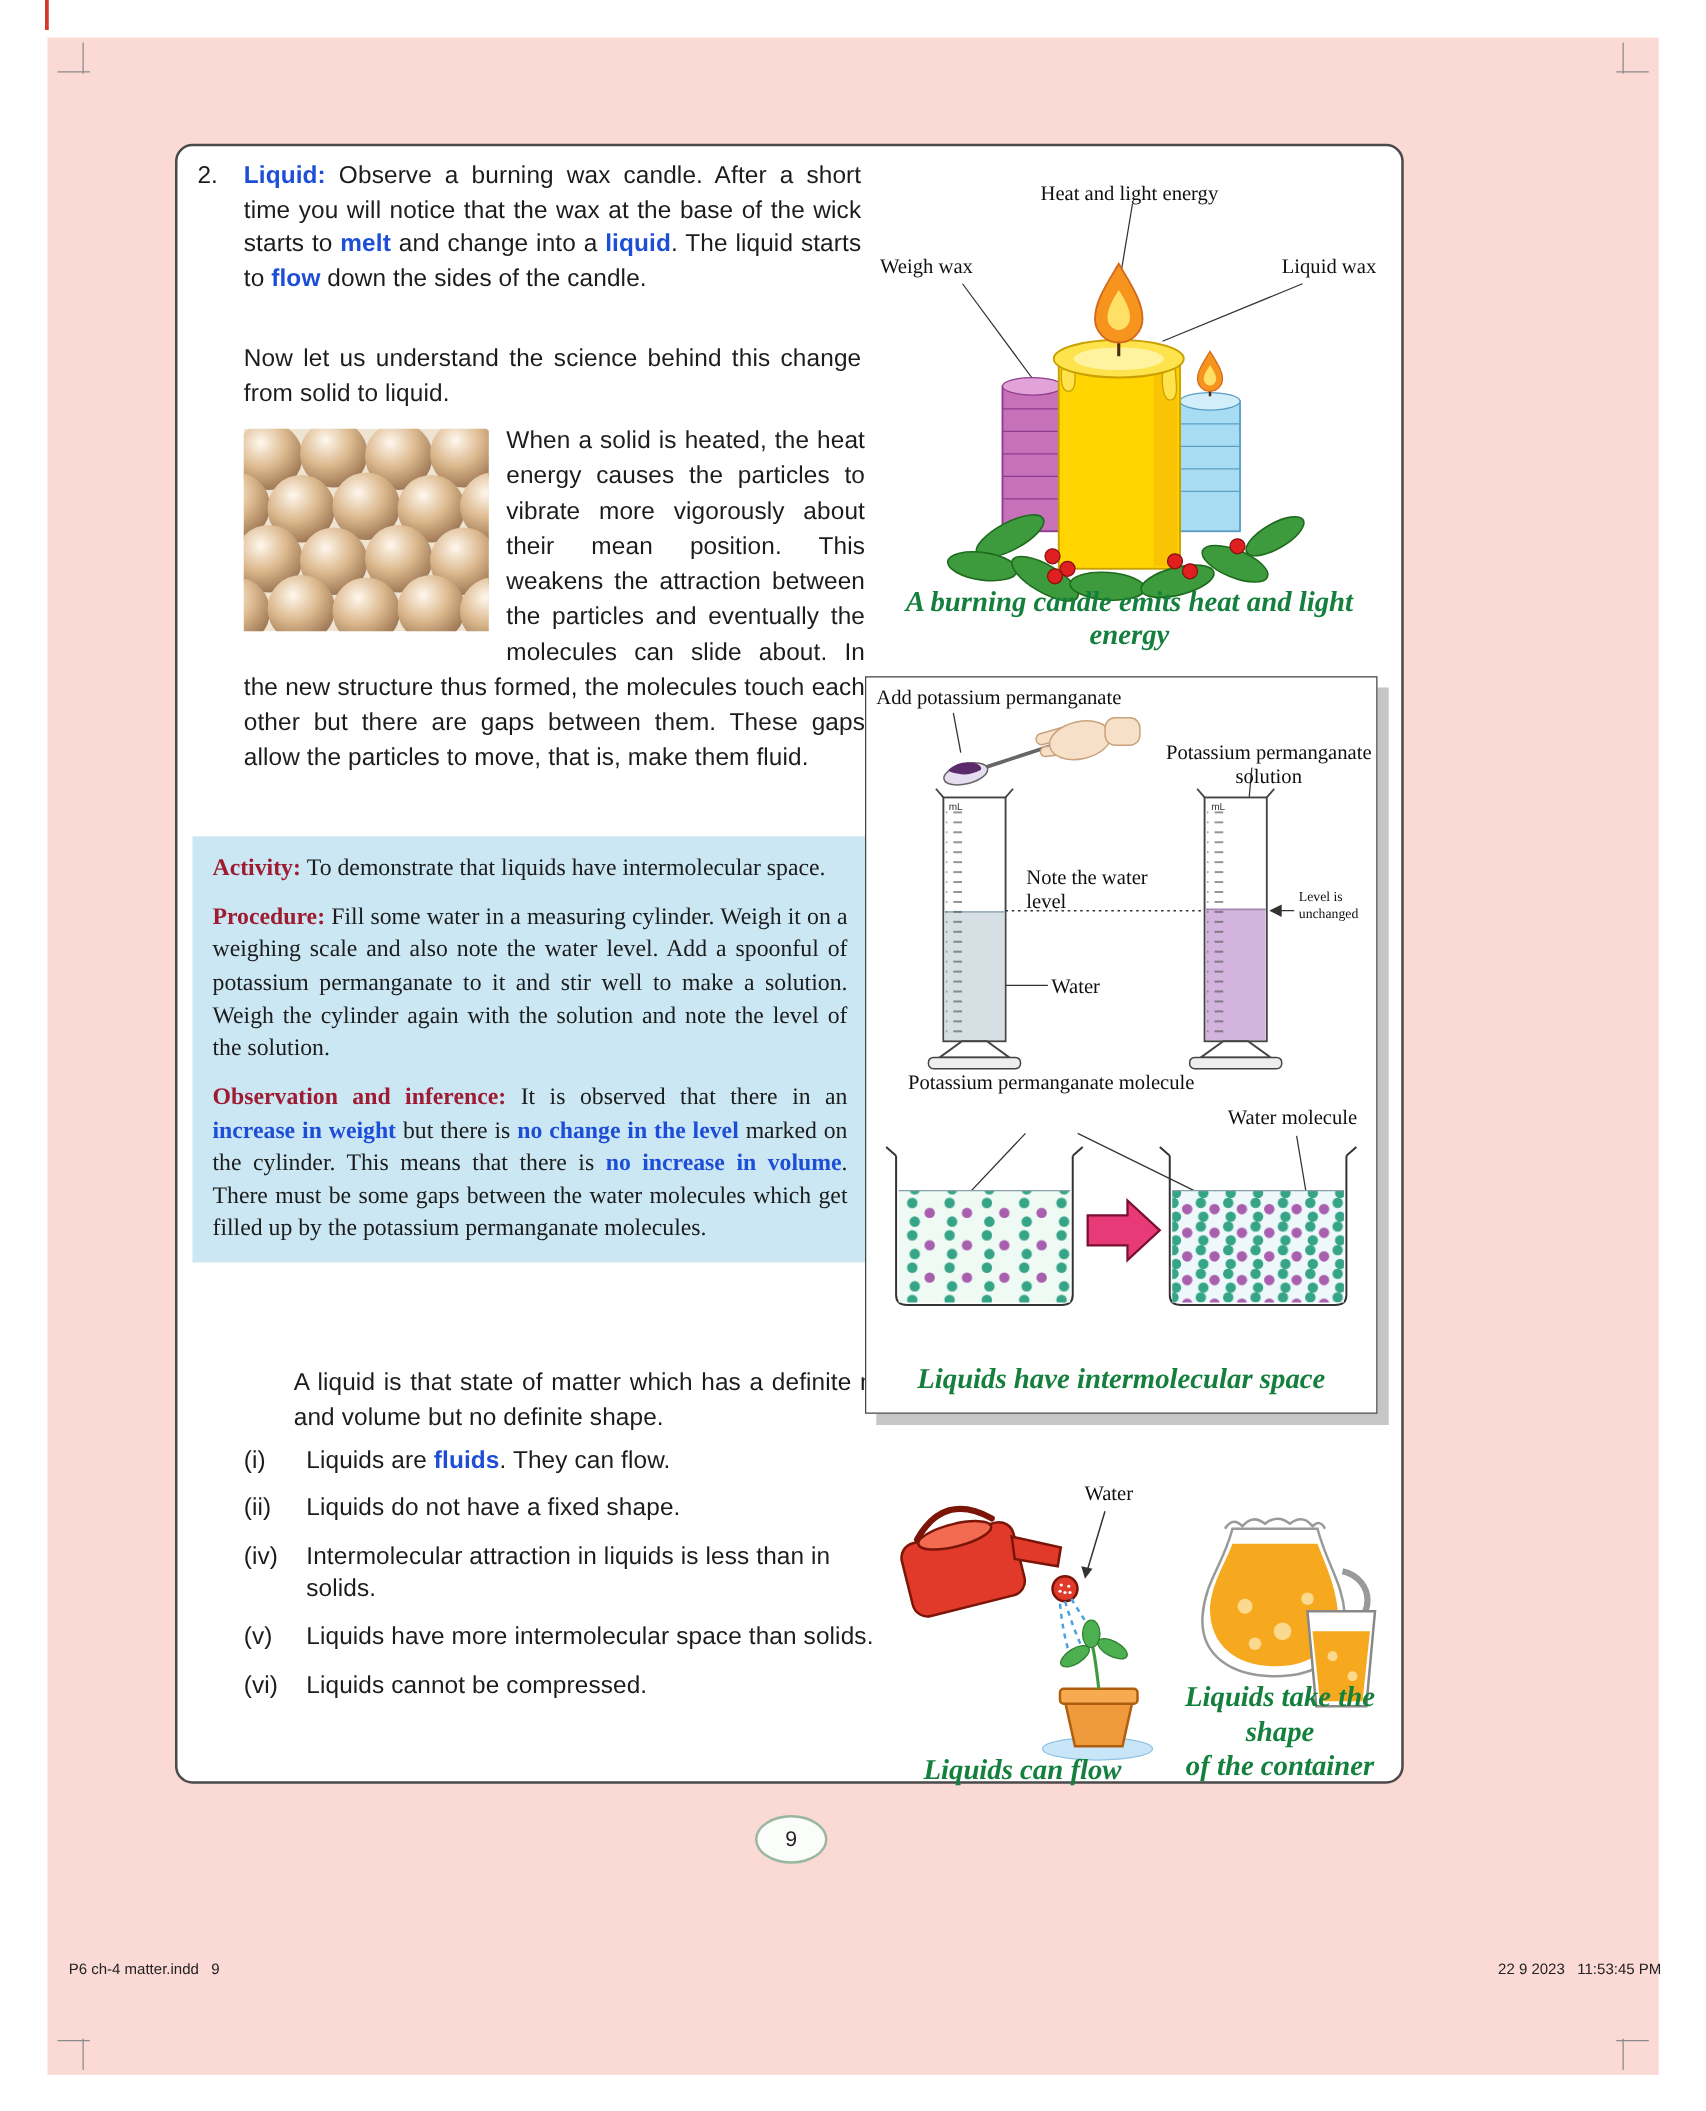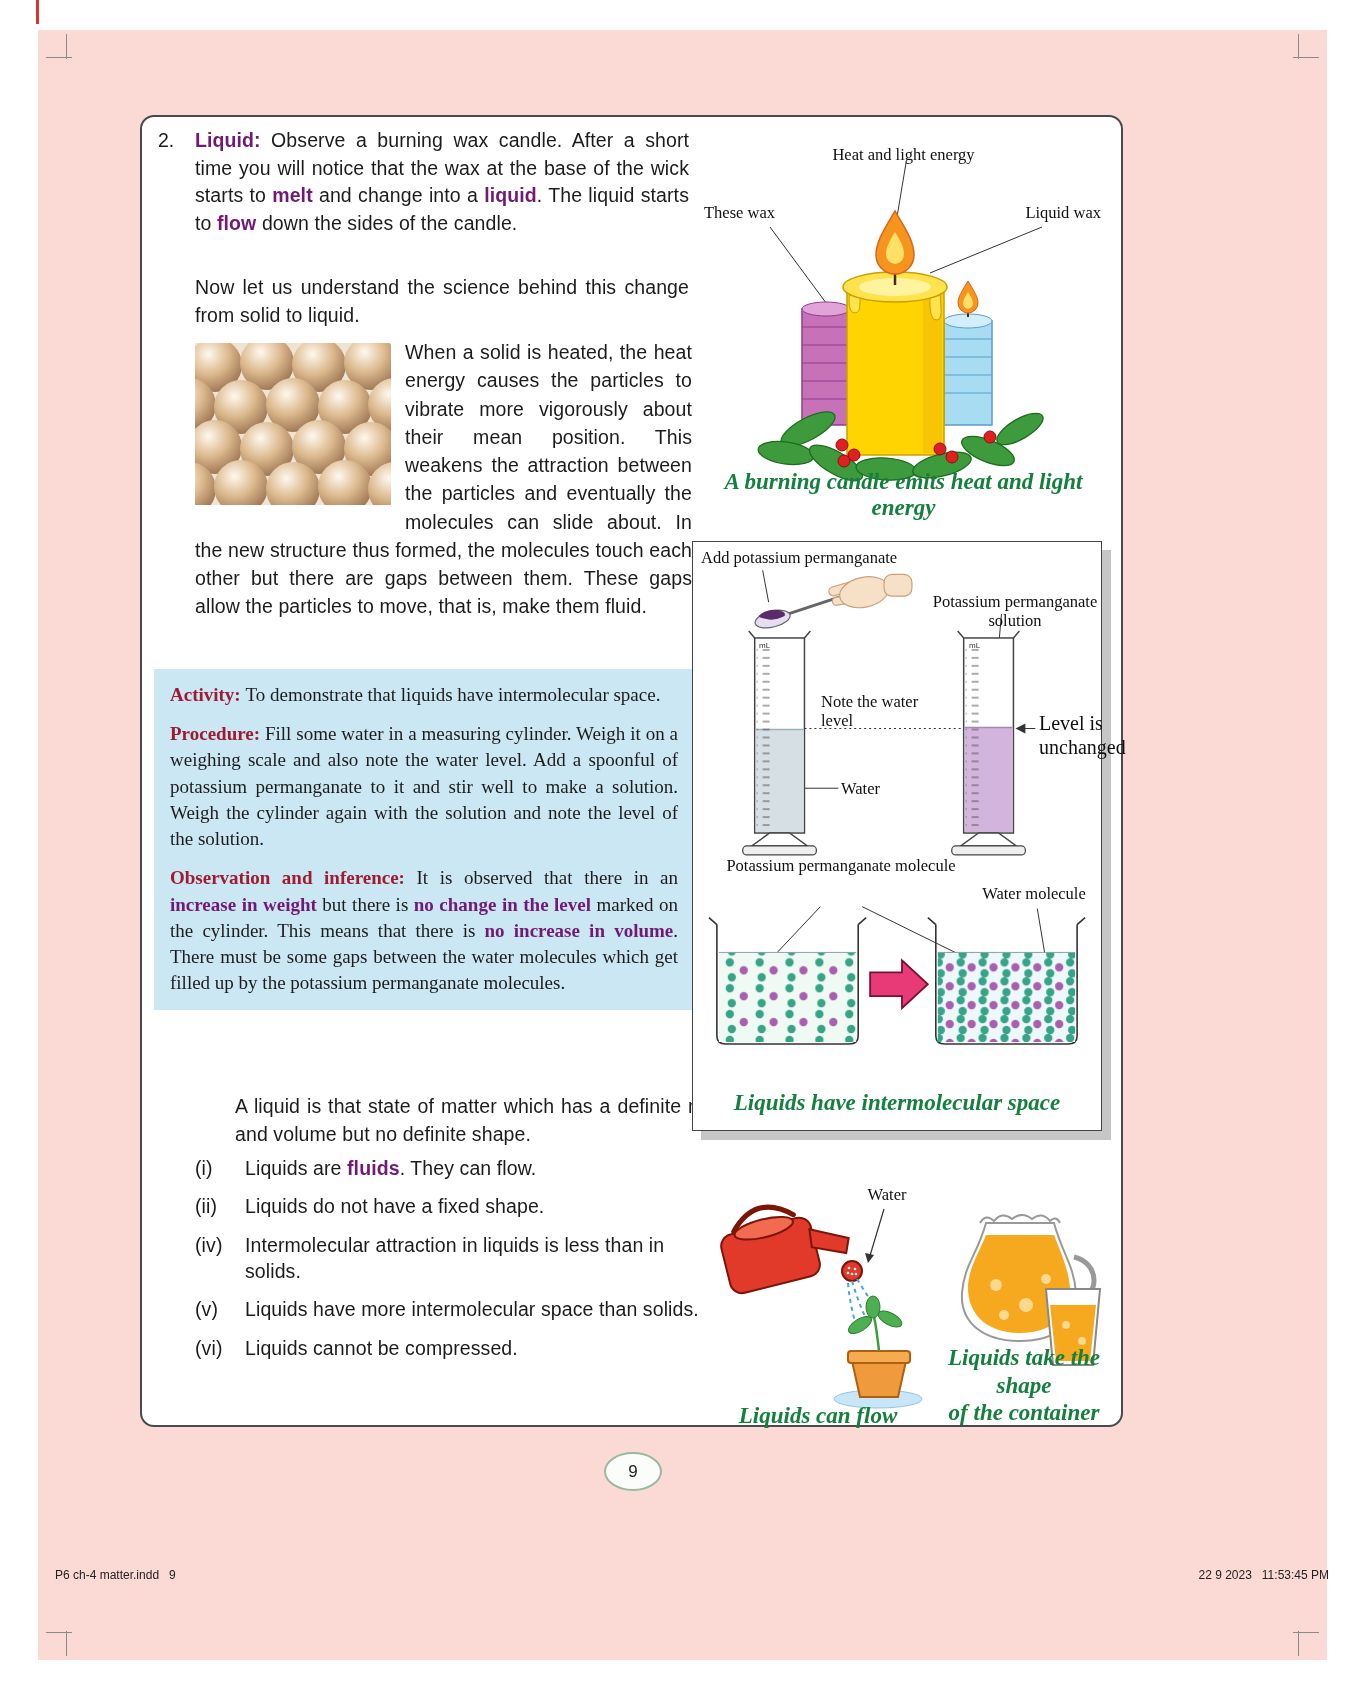--- a/index.html
+++ b/index.html
@@ -17,21 +17,21 @@
   .m-tr-v { left:1298px; top:34px; width:1px; height:25px; }
   .m-bl-h { left:46px; top:1632px; width:26px; height:1px; }
   .m-bl-v { left:66px; top:1631px; width:1px; height:25px; }
   .m-br-h { left:1293px; top:1632px; width:26px; height:1px; }
   .m-br-v { left:1298px; top:1631px; width:1px; height:25px; }
 
   .content-box { position:absolute; left:140px; top:115px; width:983px; height:1312px; background:#ffffff; border:2.5px solid #4a4a4a; border-radius:14px; }
 
   
   .sans-body { font-size:19.5px; line-height:1.42; letter-spacing:0.1px; text-align:justify; color:#1c1c1c; }
-  .kw { color:#701a75; font-weight:bold; }
+  .kw { color:#1d4ed8; font-weight:bold; }
   .hdr { color:#9e1b32; font-weight:bold; }
 
   .intro { position:absolute; left:16px; top:10px; width:531px; display:flex; }
   .intro .inum { width:37px; flex:none; font-size:19.5px; line-height:1.42; }
   .intro .itext { flex:1; }
 
   .p-solid { position:absolute; left:53px; top:157px; width:494px; }
   .p-heating { position:absolute; left:53px; top:221px; width:497px; line-height:1.45; }
   .particles { float:left; width:196px; height:162px; margin:5px 14px 6px 0; display:block; }
 
@@ -57,21 +57,21 @@
   .cl-solid { left:14px; top:70px; }
   .cl-liquid { right:16px; top:70px; }
   .cl-caption { left:0; right:0; bottom:4px; }
 
   .fig-cyl { position:absolute; left:2px; top:424px; width:410px; height:590px; background:#fff; border:1.6px solid #444; box-shadow:9px 9px 0 #c6c6c6; }
   .fig-cyl svg.scene { position:absolute; left:0; top:0; width:100%; height:100%; }
   .cy-add { left:8px; top:6px; width:232px; }
   .cy-solution { left:224px; top:34px; width:196px; text-align:center;margin-top:16px; }
   .cy-note { left:128px; top:150px; width:126px; }
   .cy-water { left:148px; top:237px; }
-  .cy-level { left:346px; top:170px; width:64px; font-size:20px; }
+  .cy-level { left:346px; top:170px; width:64px; font-size:11px; }
   .cy-permmol { left:28px; top:314px; width:240px; text-align:center; }
   .cy-watermol { left:278px; top:342px; width:126px; text-align:center; }
   .cy-caption { left:0; right:0; bottom:14px; }
   .ml { position:absolute; font-size:8px; color:#333; font-family:"Liberation Sans",sans-serif; }
   .ml-left { left:66px; top:99px; }
   .ml-right { left:276px; top:99px; }
 
   .fig-flow { position:absolute; left:12px; top:1066px; width:232px; height:246px; }
   .fig-flow svg.scene { position:absolute; left:0; top:0; width:232px; height:226px; }
   .fl-water { left:150px; top:2px; width:70px; text-align:center; }
@@ -175,21 +175,21 @@
     <div class="li">
       <span class="lnum">(vi)</span>
       <span class="ltext"><span>Liquids cannot be compressed.</span></span>
     </div>
   </div>
 
   <div class="col-right">
 
     <div class="fig-candle">
       <span class="flabel cl-heat">Heat and light energy</span>
-      <span class="flabel cl-solid">These wax</span>
+      <span class="flabel cl-solid">Weigh wax</span>
       <span class="flabel cl-liquid">Liquid wax</span>
       <svg class="scene" viewBox="0 0 427 330">
         <g stroke="#333" stroke-width="1">
           <line x1="216" y1="2" x2="207" y2="56"></line>
           <line x1="80" y1="66" x2="176" y2="196"></line>
           <line x1="352" y1="66" x2="240" y2="112"></line>
         </g>
 
         <rect x="112" y="148" width="48" height="116" fill="#c671b8" stroke="#8e3c8e" stroke-width="1.5"></rect>
         <path d="M112,166 h48 M112,184 h48 M112,202 h48 M112,220 h48 M112,238 h48" stroke="#8e3c8e" fill="none"></path>

